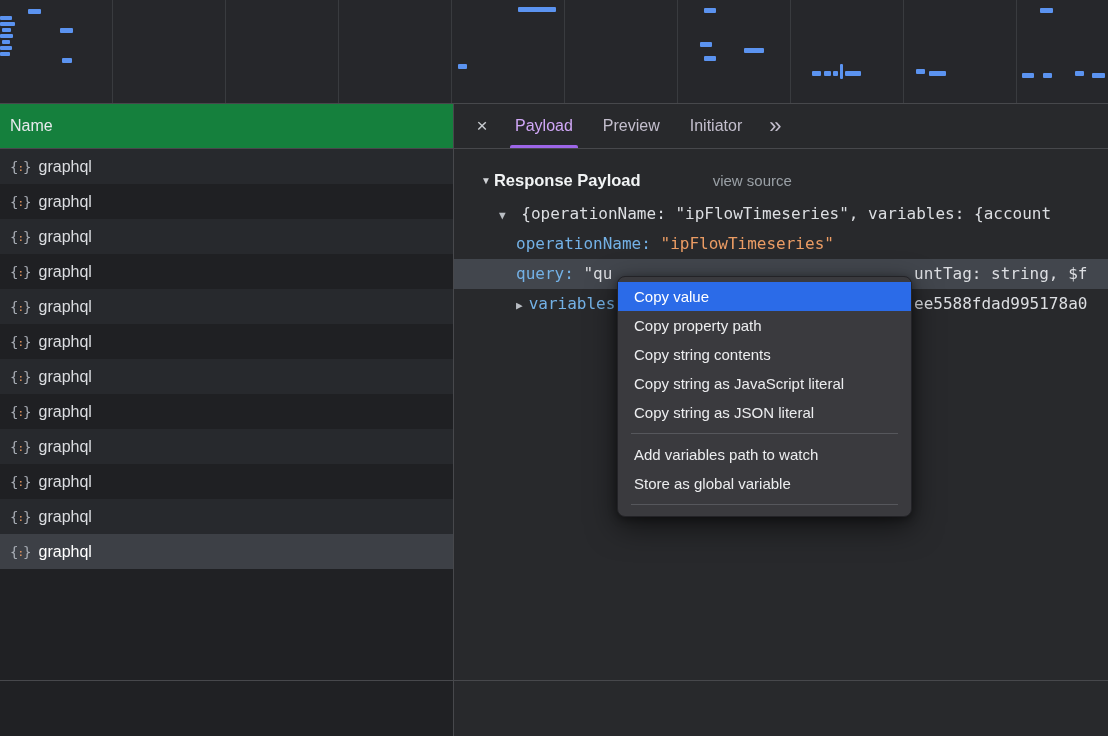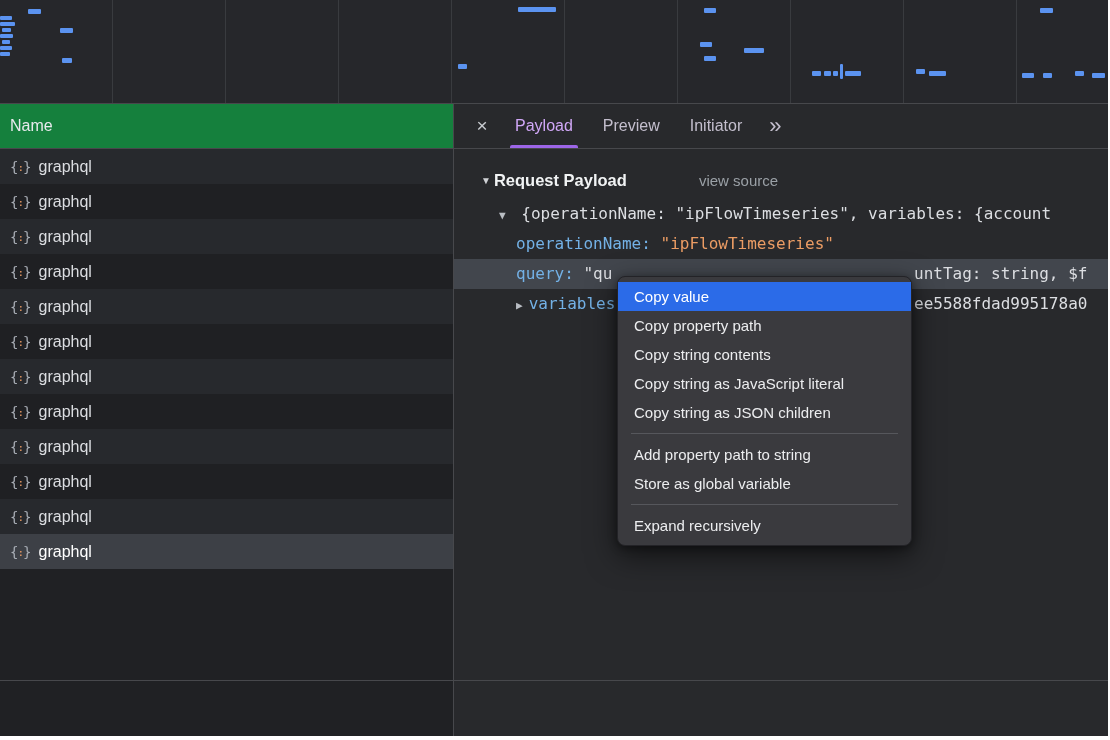--- a/index.html
+++ b/index.html
@@ -164,21 +164,21 @@
             <div class="tab selected">Payload</div>
             <div class="tab">Preview</div>
             <div class="tab">Initiator</div>
           </div>
         <div class="overflow-btn">»</div>
       </div>
 
       <div class="payload">
         <div class="section-header">
           <span class="sec-arrow">▼</span>
-          <span class="sec-title">Request Payload</span>
+          <span class="sec-title">Response Payload</span>
           <span class="view-source">view source</span>
         </div>
 
         <div class="tree">
           <div class="tline">
             <span class="t-arrow">▼</span>
             <span>{operationName: "ipFlowTimeseries", variables: {account</span>
           </div>
 
           <div class="tline indent">
@@ -201,20 +201,19 @@
     </div>
   </div>
 
   <div class="bottom-line"></div>
 
   <div class="context-menu" id="context-menu">
       <div class="menu-item highlighted">Copy value</div>
       <div class="menu-item">Copy property path</div>
       <div class="menu-item">Copy string contents</div>
       <div class="menu-item">Copy string as JavaScript literal</div>
-      <div class="menu-item">Copy string as JSON children</div>
+      <div class="menu-item">Copy string as JSON literal</div>
       <div class="menu-sep"></div>
-      <div class="menu-item">Add property path to string</div>
+      <div class="menu-item">Add variables path to watch</div>
       <div class="menu-item">Store as global variable</div>
       <div class="menu-sep"></div>
-      <div class="menu-item">Expand recursively</div>
     </div>
 </div>
 
 </body></html>

